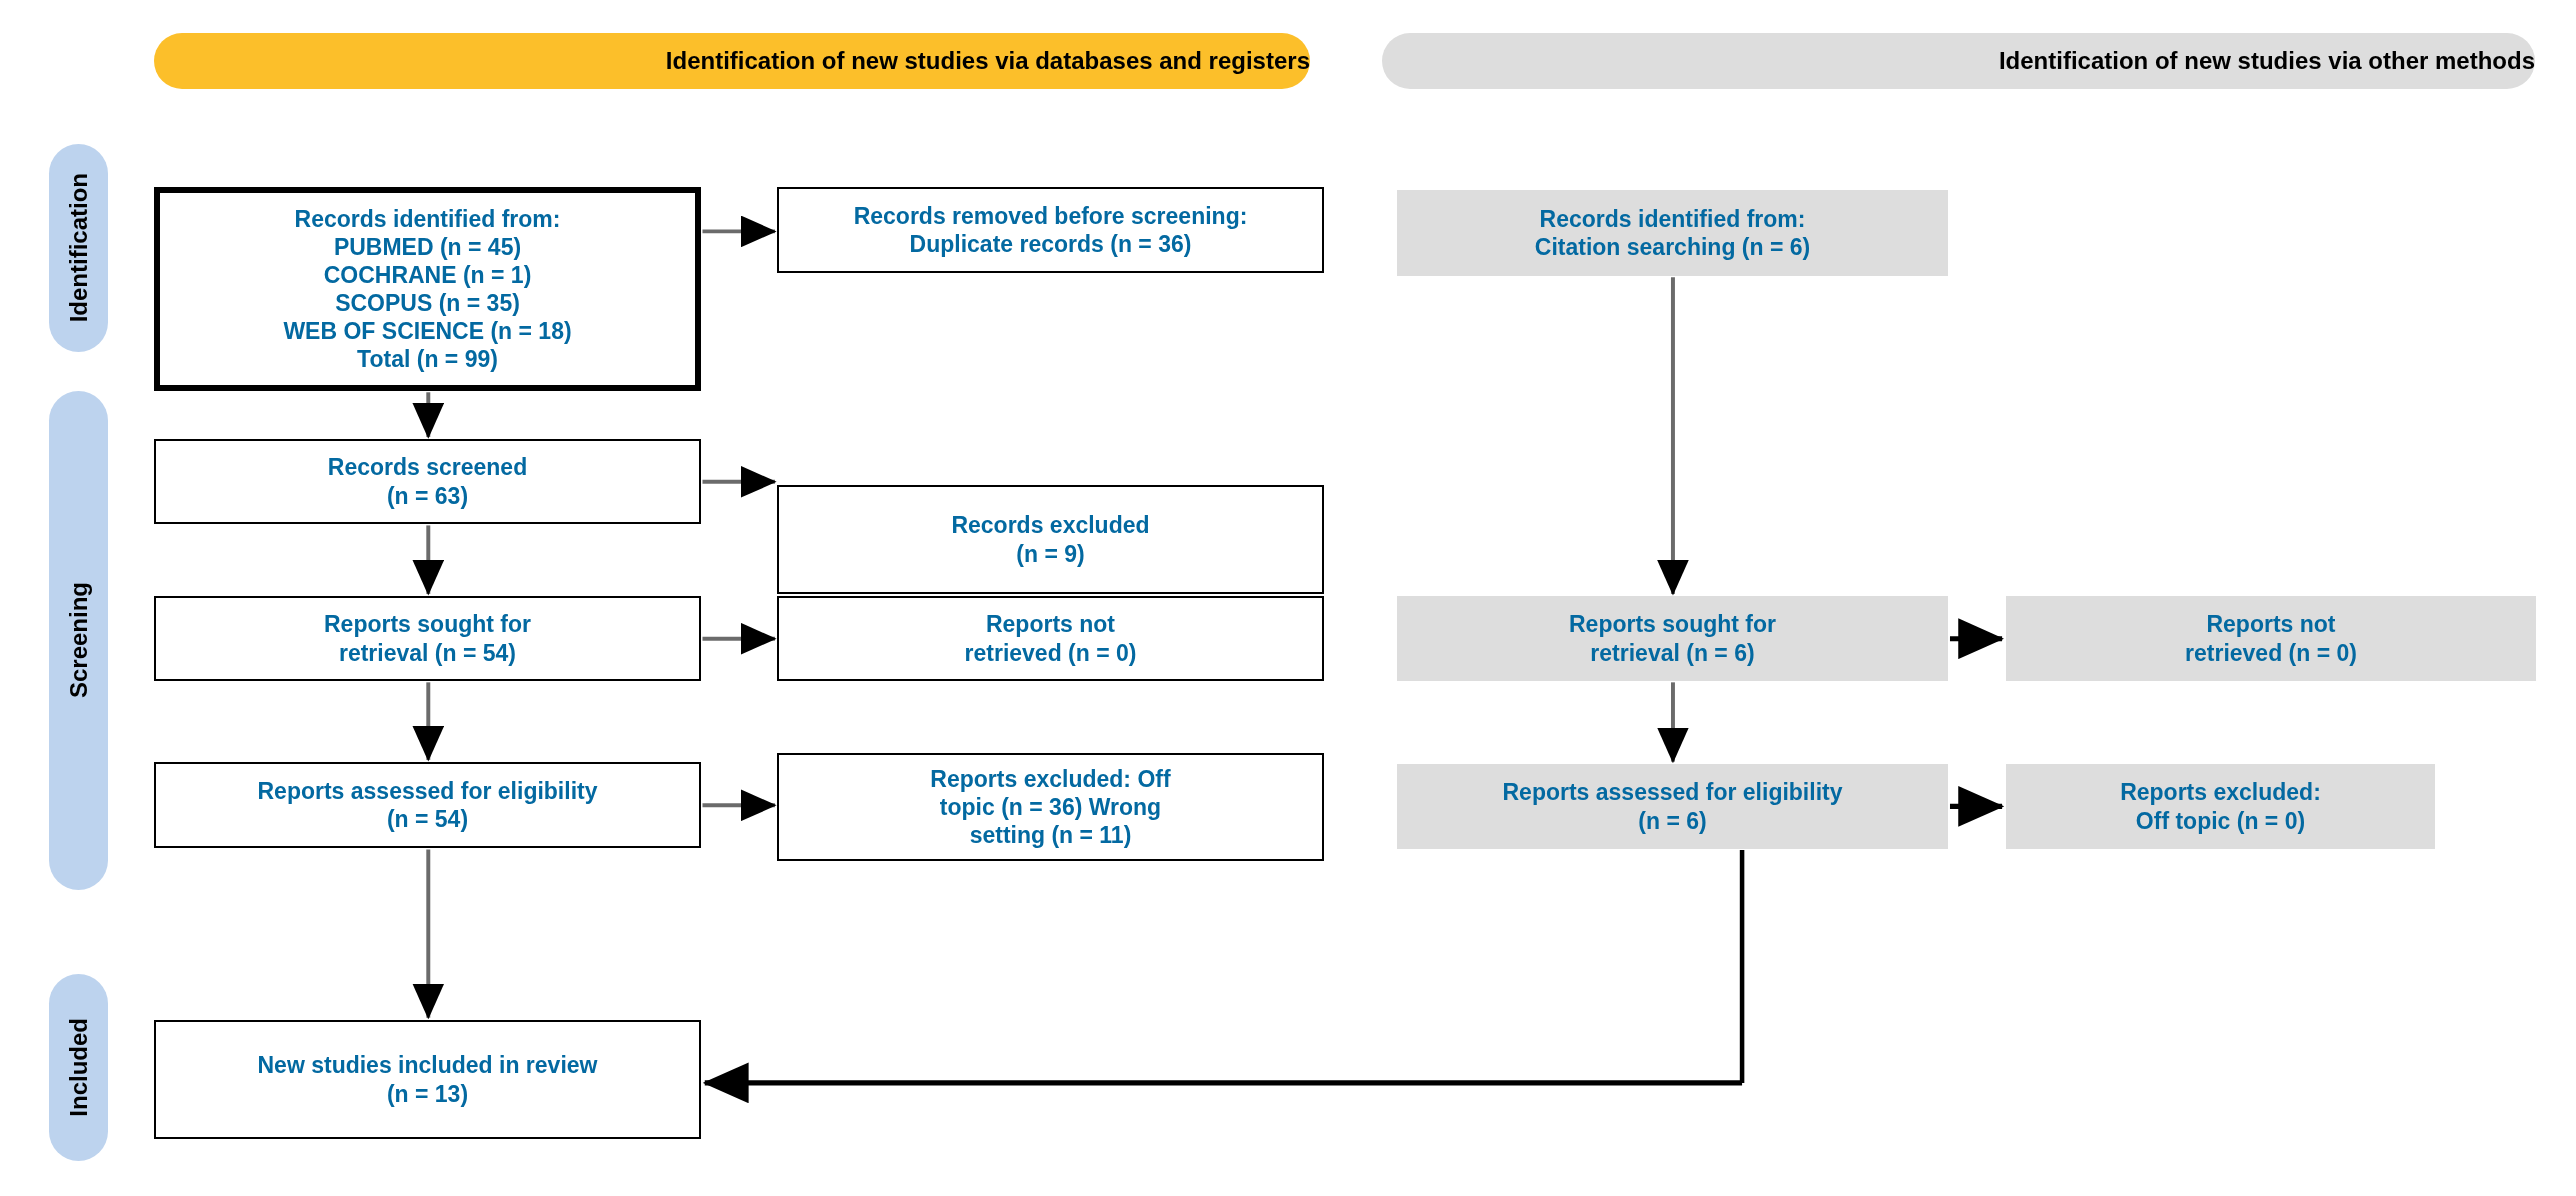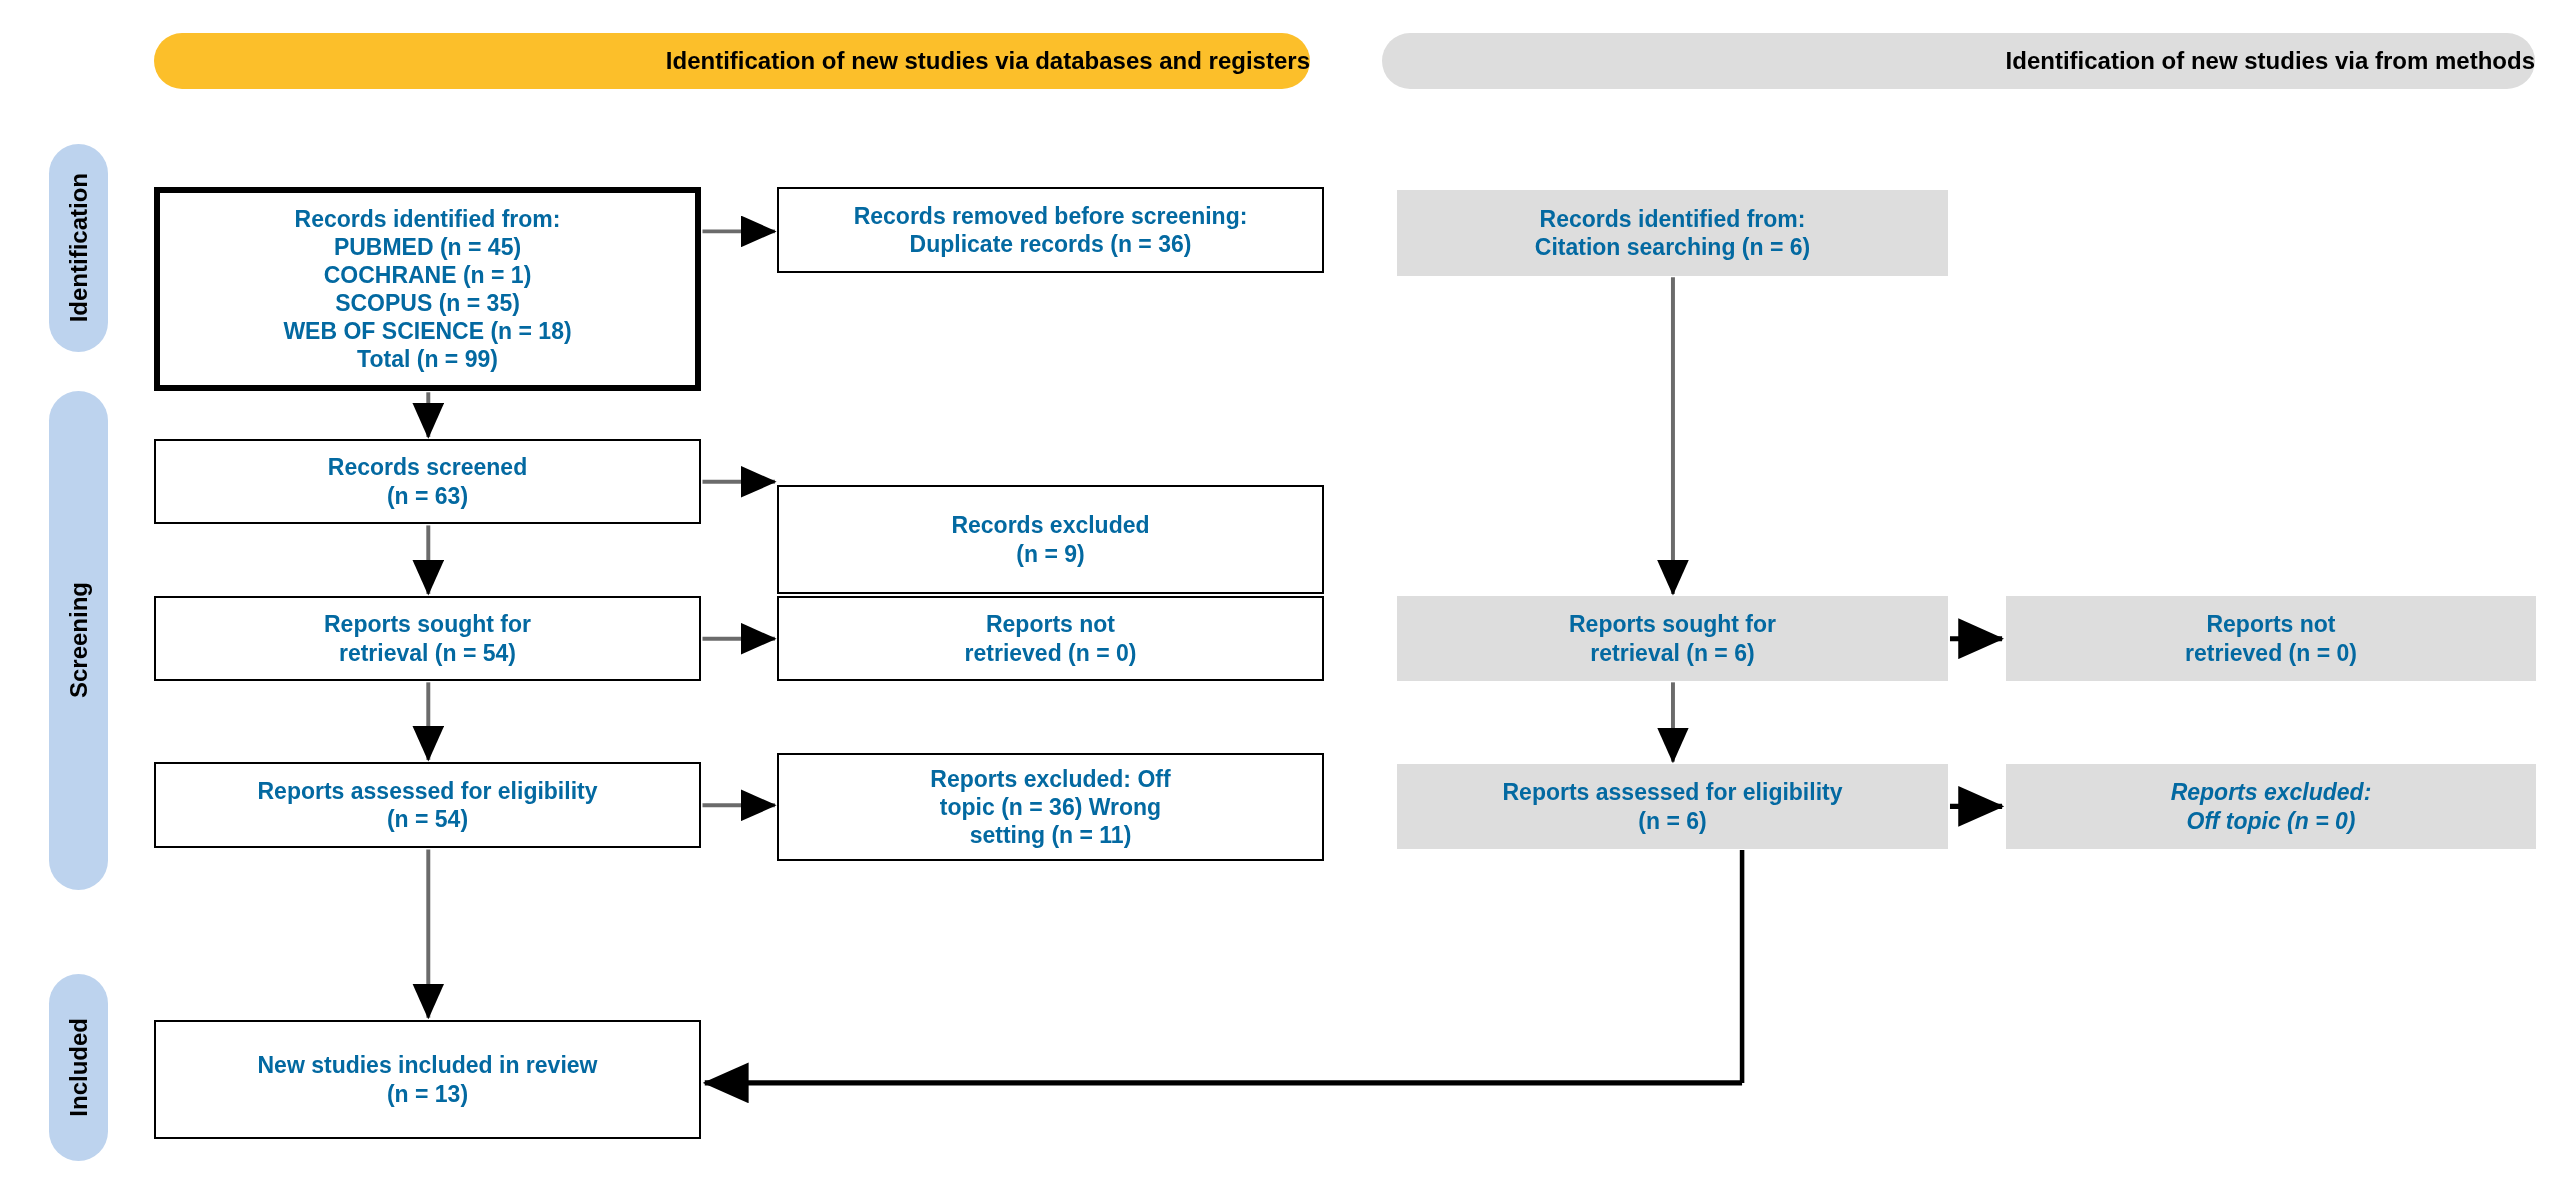--- a/index.html
+++ b/index.html
@@ -94,21 +94,21 @@
 </head>
 <body>
 
 <div id="canvas">
 
   <div class="col-header yellow" style="left:154px; top:33px; width:1156px; height:56px;">
     <span class="col-header-label">Identification of new studies via databases and registers</span>
   </div>
 
   <div class="col-header grey" style="left:1382px; top:33px; width:1153px; height:56px;">
-    <span class="col-header-label">Identification of new studies via from methods</span>
+    <span class="col-header-label">Identification of new studies via other methods</span>
   </div>
 
   <div class="stage-pill" style="left:49px; top:144px; width:59px; height:208px;">
     <span class="stage-label">Identification</span>
   </div>
 
   <div class="stage-pill" style="left:49px; top:391px; width:59px; height:499px;">
     <span class="stage-label">Screening</span>
   </div>
 
@@ -179,21 +179,21 @@
   <div class="flow-box grey" style="left:2006px; top:596px; width:530px; height:85px;">
     <span class="box-text">Reports not
 retrieved (n = 0)</span>
   </div>
 
   <div class="flow-box grey" style="left:1397px; top:764px; width:551px; height:85px;">
     <span class="box-text">Reports assessed for eligibility
 (n = 6)</span>
   </div>
 
-  <div class="flow-box grey" style="left:2006px; top:764px; width:530px; height:85px;font-style:italic;">
+  <div class="flow-box grey" style="left:2006px; top:764px; width:429px; height:85px;">
     <span class="box-text">Reports excluded:
 Off topic (n = 0)</span>
   </div>
 
   <div class="conn" style="left:0; top:0; width:2576px; height:1197px;">
     <svg width="2576" height="1197" viewBox="0 0 4547 2112">
       <defs>
         <marker id="arrowhead" markerWidth="9" markerHeight="8" refX="8.6" refY="4" orient="auto" markerUnits="strokeWidth">
           <path d="M0,0 L9,4 L0,8 z" fill="#000000"></path>
         </marker>

